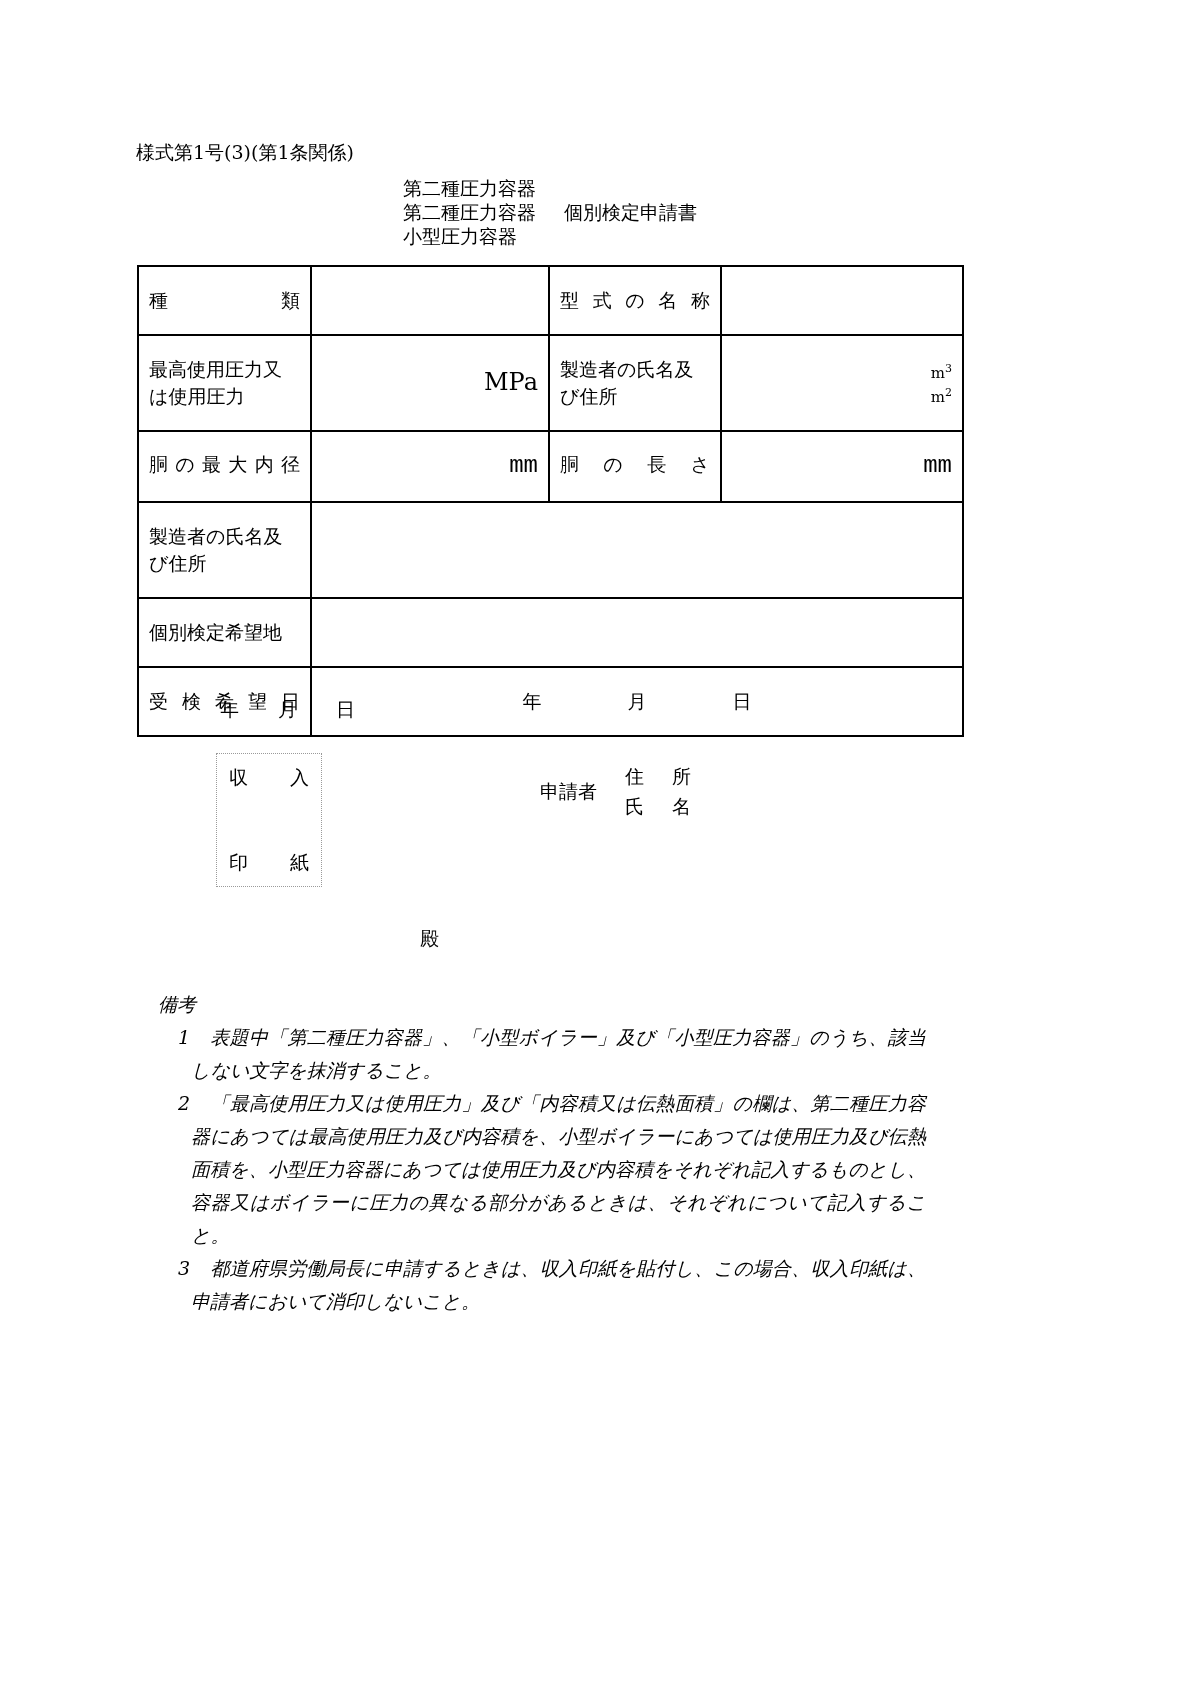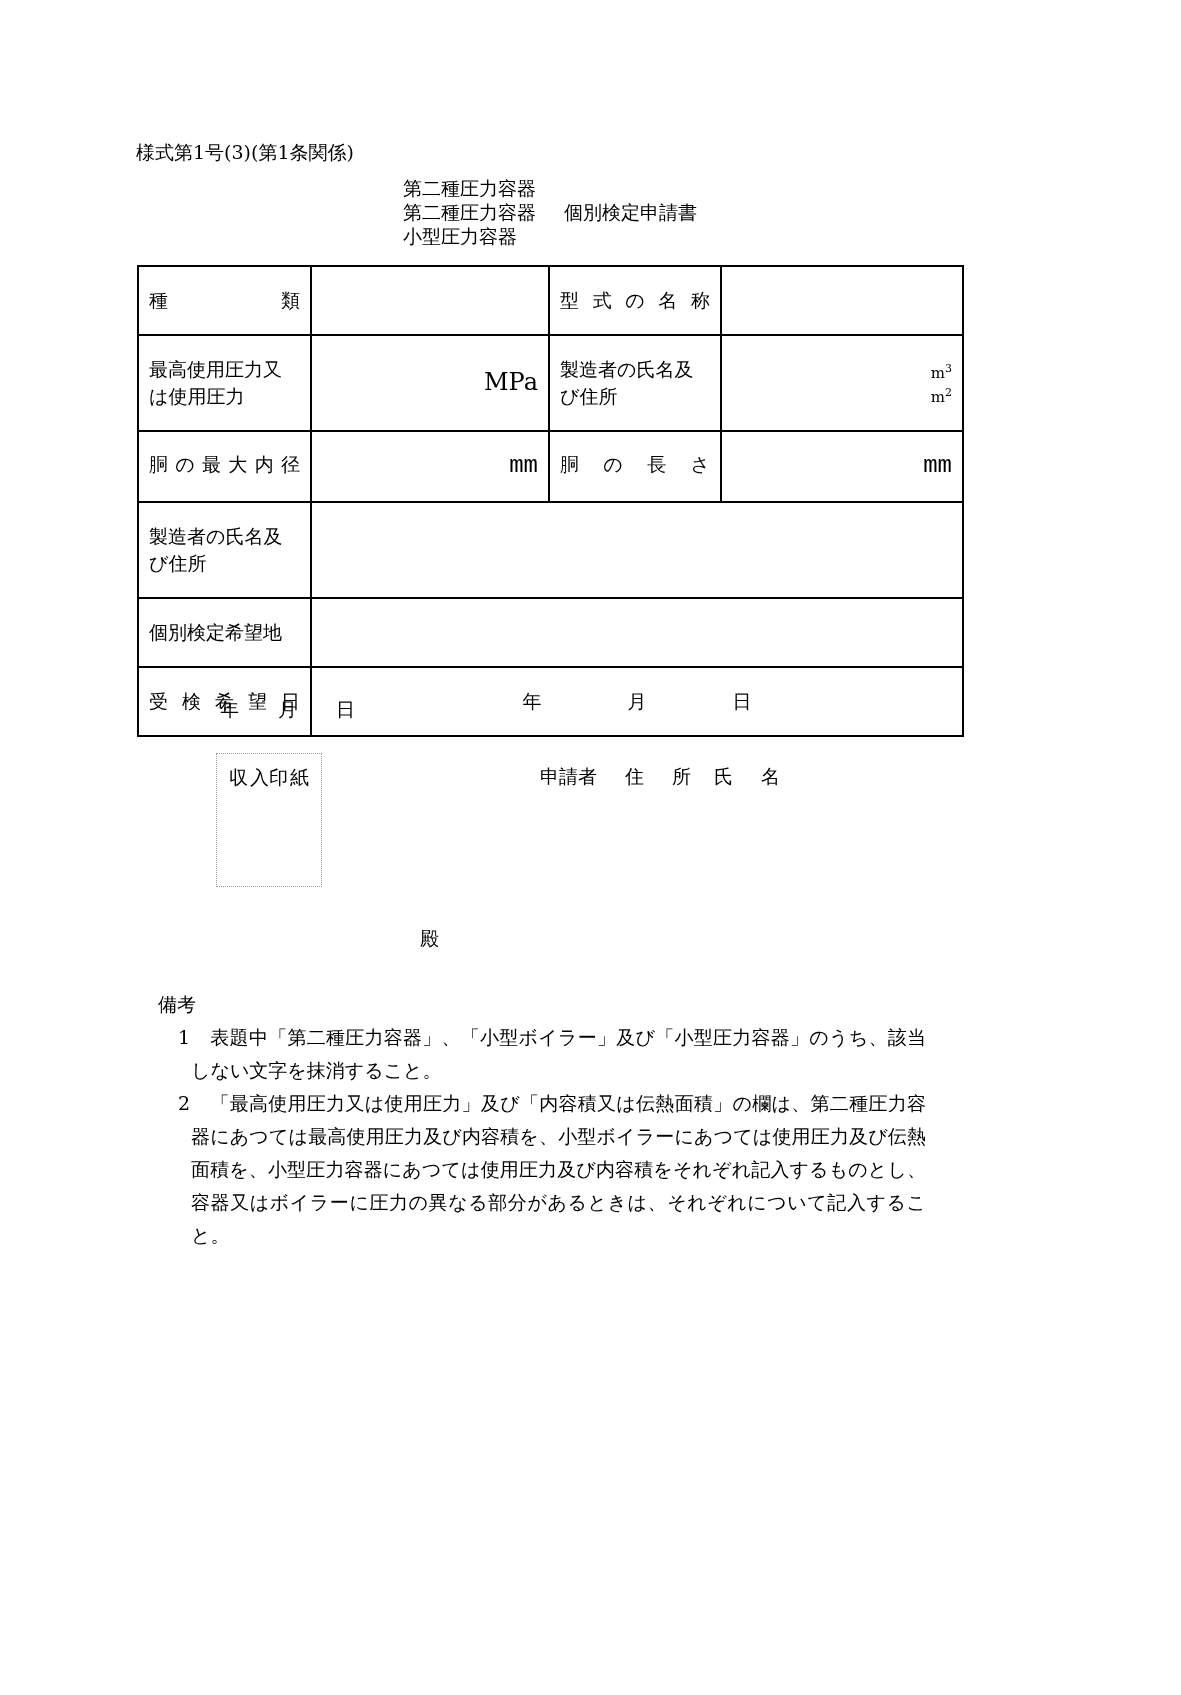--- a/index.html
+++ b/index.html
@@ -49,31 +49,31 @@
 
   .date-cell { }
   .date-flex { display: flex; justify-content: center; align-items: center; gap: 86px; }
 
   
   .sign-date { position: absolute; left: 220px; top: 696px; display: flex; gap: 39px; }
   .stamp-box {
     position: absolute; left: 216px; top: 753px;
     width: 106px; height: 134px;
     border: 1px dotted #9a9a9a;
-    display: flex; flex-direction: row; justify-content: space-between;
+    display: flex; flex-direction: column; justify-content: space-between;
     padding: 10px 12px;
   }
   .stamp-line { width: 100%; }
   .applicant { position: absolute; left: 540px; top: 763px; display: flex; align-items: center; gap: 28px; }
-  .applicant-lines { display: flex; flex-direction: row; gap: 23px; }
+  .applicant-lines { display: flex; flex-direction: column; gap: 3px; }
   .applicant-field { width: 66px; }
   .dono { position: absolute; left: 420px; top: 925px; }
 
   
-  .remarks { position: absolute; left: 158px; top: 988px; width: 768px; line-height: 33px; }
+  .remarks { position: absolute; left: 158px; top: 988px; width: 768px; line-height: 33px; font-style: italic; }
   .remarks-heading { }
   .remark { padding-left: 33px; text-indent: -13px; text-align: justify; }
   .remark-num { margin-right: 20px; }
 </style>
 </head>
 <body>
 
 <div class="page">
 
   <div class="form-number">様式第1号(3)(第1条関係)</div>
@@ -170,15 +170,18 @@
   <div class="dono">殿</div>
 
   <div class="remarks">
     <div class="remarks-heading">備考</div>
     <div class="remark">
       <span class="remark-num">1</span><span class="remark-text">表題中「第二種圧力容器」、「小型ボイラー」及び「小型圧力容器」のうち、該当しない文字を抹消すること。</span>
     </div>
     <div class="remark">
       <span class="remark-num">2</span><span class="remark-text">「最高使用圧力又は使用圧力」及び「内容積又は伝熱面積」の欄は、第二種圧力容器にあつては最高使用圧力及び内容積を、小型ボイラーにあつては使用圧力及び伝熱面積を、小型圧力容器にあつては使用圧力及び内容積をそれぞれ記入するものとし、容器又はボイラーに圧力の異なる部分があるときは、それぞれについて記入すること。</span>
     </div>
+    <div class="remark">
+      <span class="remark-num">3</span><span class="remark-text">都道府県労働局長に申請するときは、収入印紙を貼付し、この場合、収入印紙は、申請者において消印しないこと。</span>
+    </div>
   </div>
 
 </div>
 
 </body></html>

